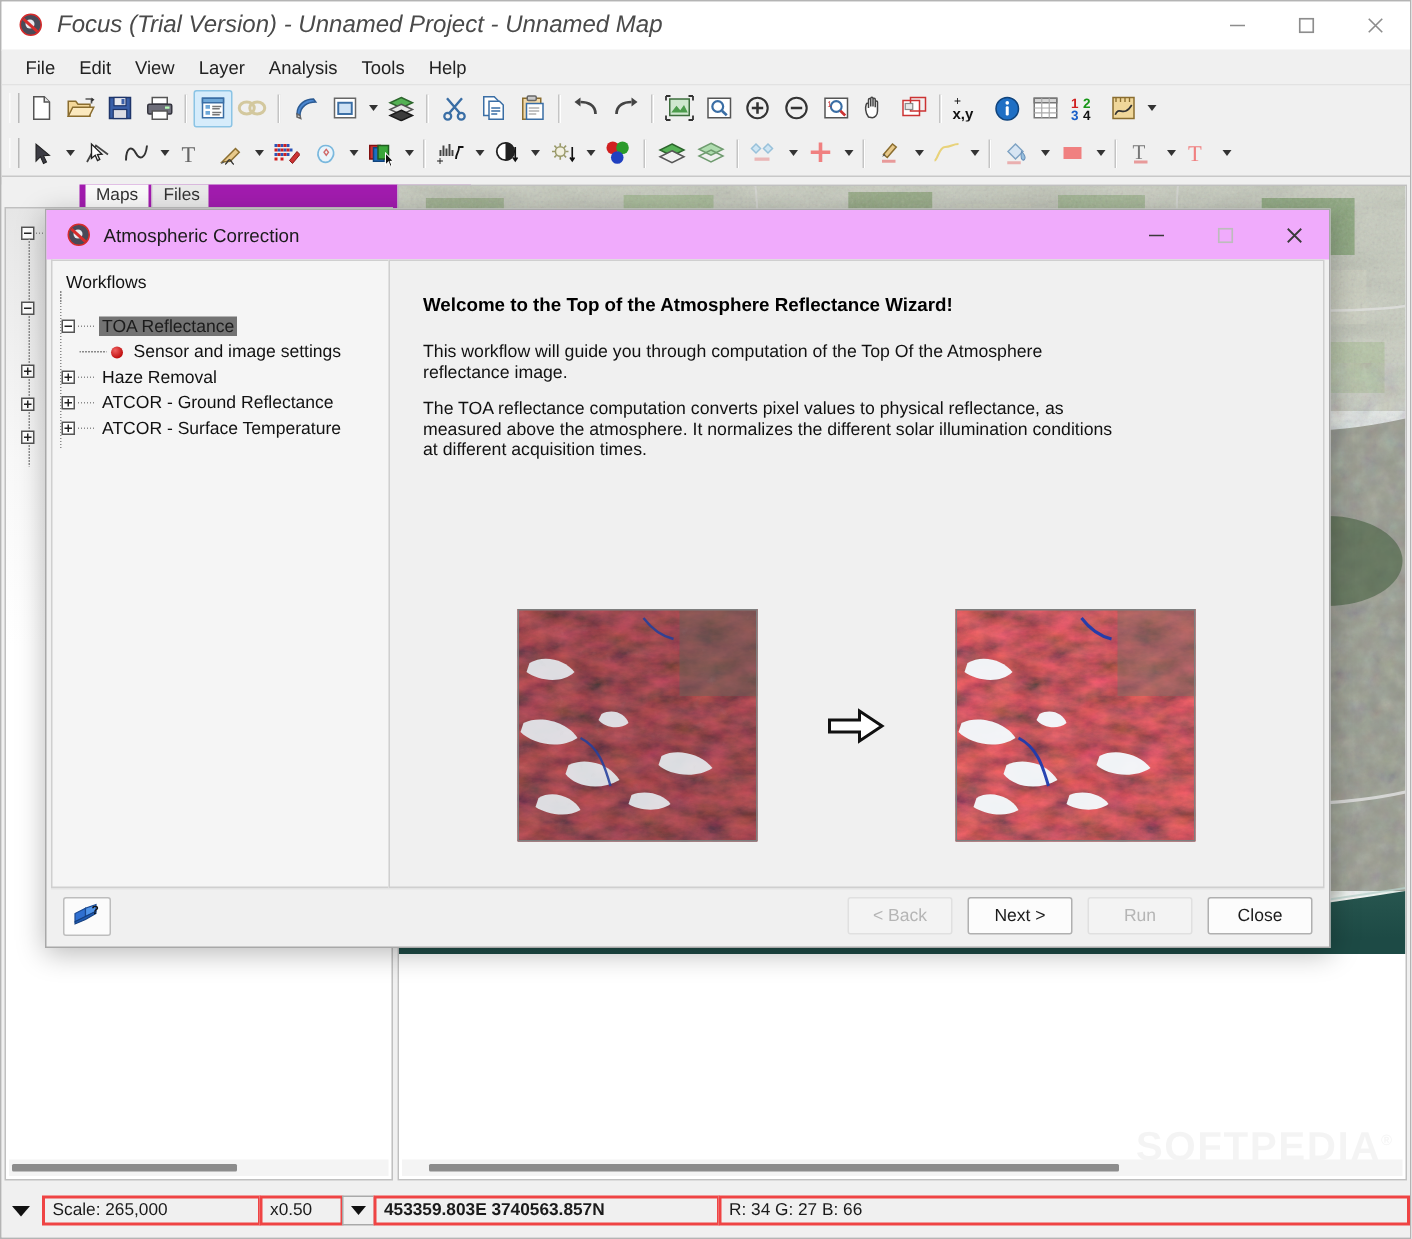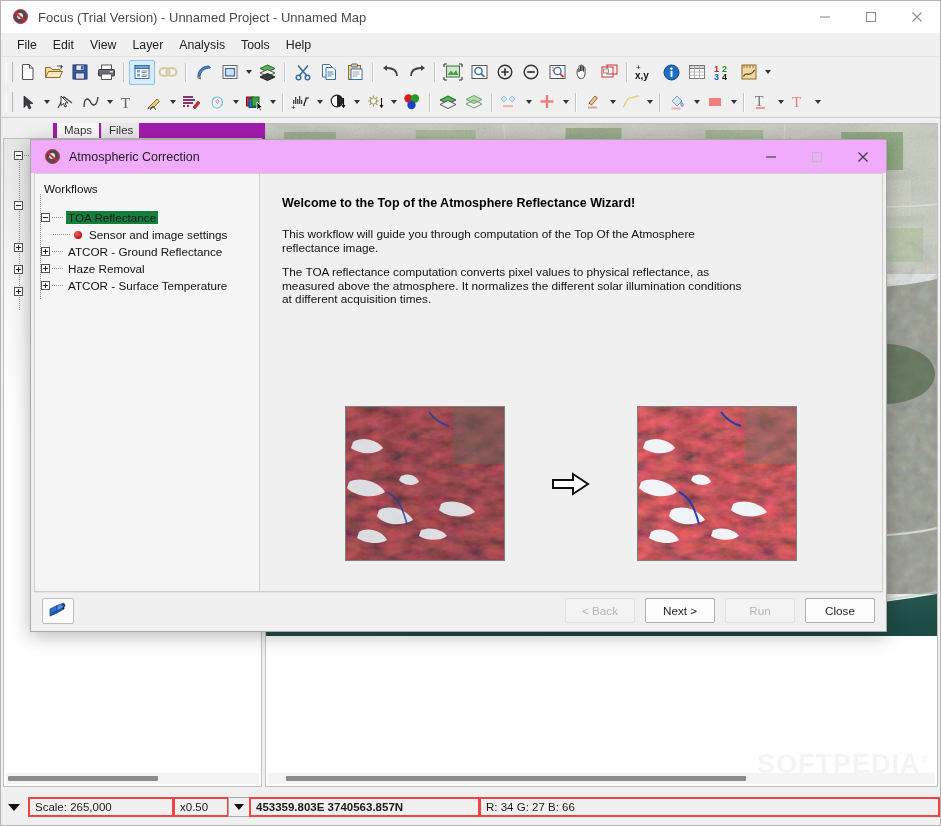--- a/index.html
+++ b/index.html
@@ -54,23 +54,24 @@
   }
   .eye-icon:after {
     content: "";
     position: absolute;
     width: 13px; height: 1.5px;
     background: #d62b2b;
     left: -0.5px; top: 5.5px;
     transform: rotate(42deg);
   }
   .title-text {
-    font-size: 13px;
+    font-size: 16px;
     color: #4a4a4a;
     white-space: nowrap;
+    font-style: italic;
   }
   .win-controls {
     position: absolute;
     right: 0; top: 0;
     display: flex; height: 32px;
   }
   .win-btn {
     width: 46px; height: 32px;
     display: flex; align-items: center; justify-content: center;
     color: #8d8d8d;
@@ -389,21 +390,21 @@
   }
   .tree-row .tbox { margin-right: 2px; }
   .tree-dots {
     width: 11px; height: 1px;
     background: repeating-linear-gradient(to right, #8a8a8a 0 1px, transparent 1px 2px);
     margin-right: 3px;
     flex: 0 0 auto;
   }
   .tree-label { padding: 0 2px; }
   .tree-label.selected {
-    background: #15803d;
+    background: #737373;
     color: #1c1c1c;
   }
   .tree-indent { width: 12px; flex: 0 0 auto; }
   .red-dot {
     width: 8px; height: 8px;
     border-radius: 50%;
     background: radial-gradient(circle at 35% 32%, #f06060, #c01010 70%);
     margin-right: 5px;
     flex: 0 0 auto;
   }
@@ -1169,27 +1170,27 @@
         <div class="tree-row">
           <div class="tree-indent"></div>
           <div class="tree-dots" style="width:18px;"></div>
           <div class="red-dot"></div>
           <div class="tree-label">Sensor and image settings</div>
         </div>
 
         <div class="tree-row">
           <div class="tbox plus"></div>
           <div class="tree-dots"></div>
-          <div class="tree-label">ATCOR - Ground Reflectance</div>
+          <div class="tree-label">Haze Removal</div>
         </div>
 
         <div class="tree-row">
           <div class="tbox plus"></div>
           <div class="tree-dots"></div>
-          <div class="tree-label">Haze Removal</div>
+          <div class="tree-label">ATCOR - Ground Reflectance</div>
         </div>
 
         <div class="tree-row">
           <div class="tbox plus"></div>
           <div class="tree-dots"></div>
           <div class="tree-label">ATCOR - Surface Temperature</div>
         </div>
       </div>
 
       <div class="dlg-content">

